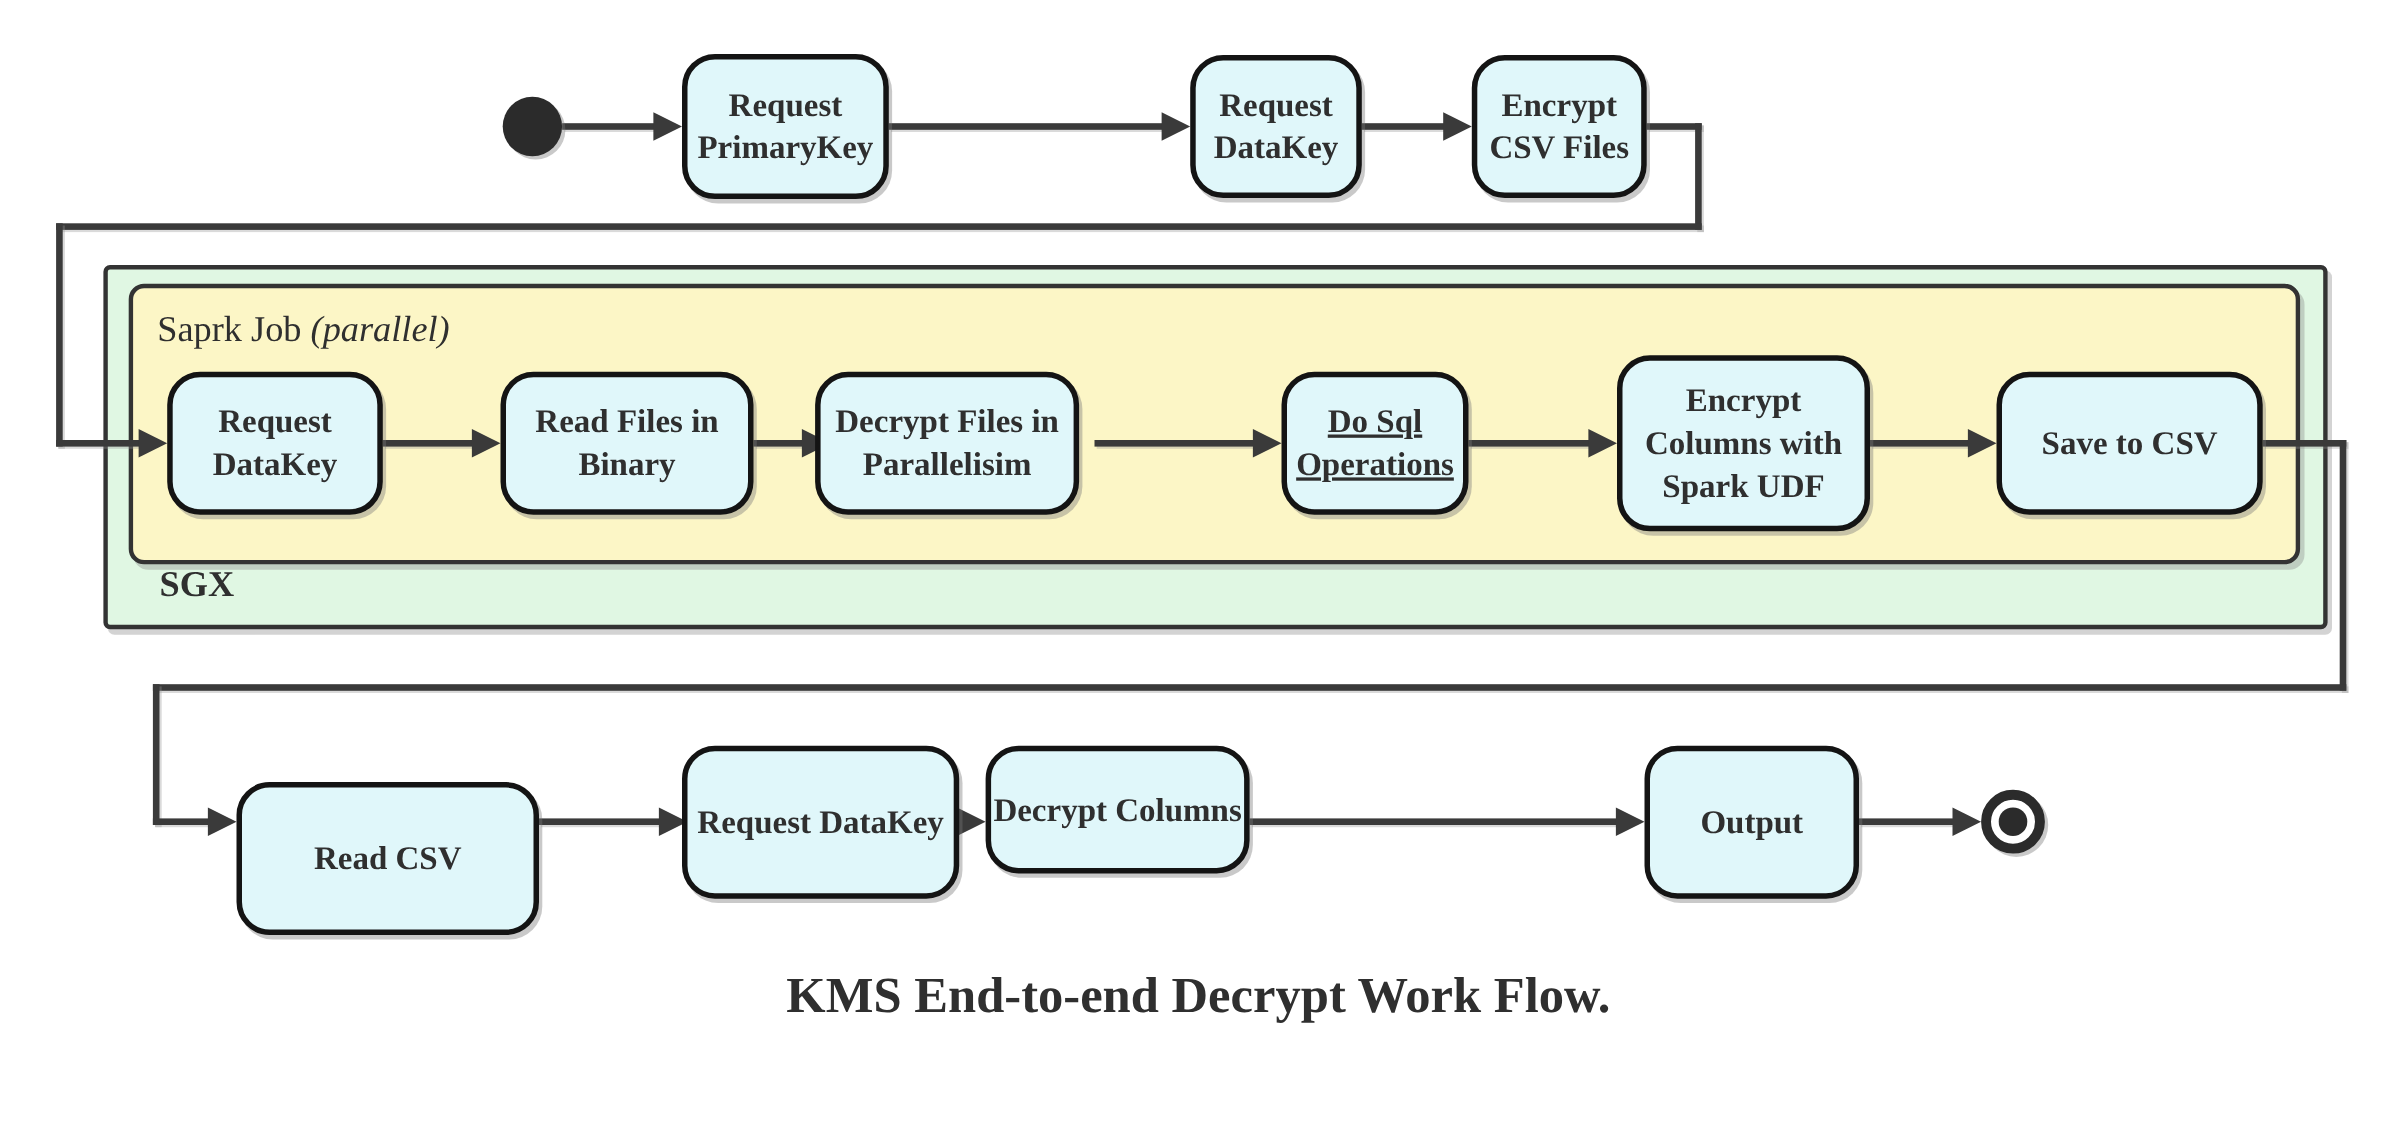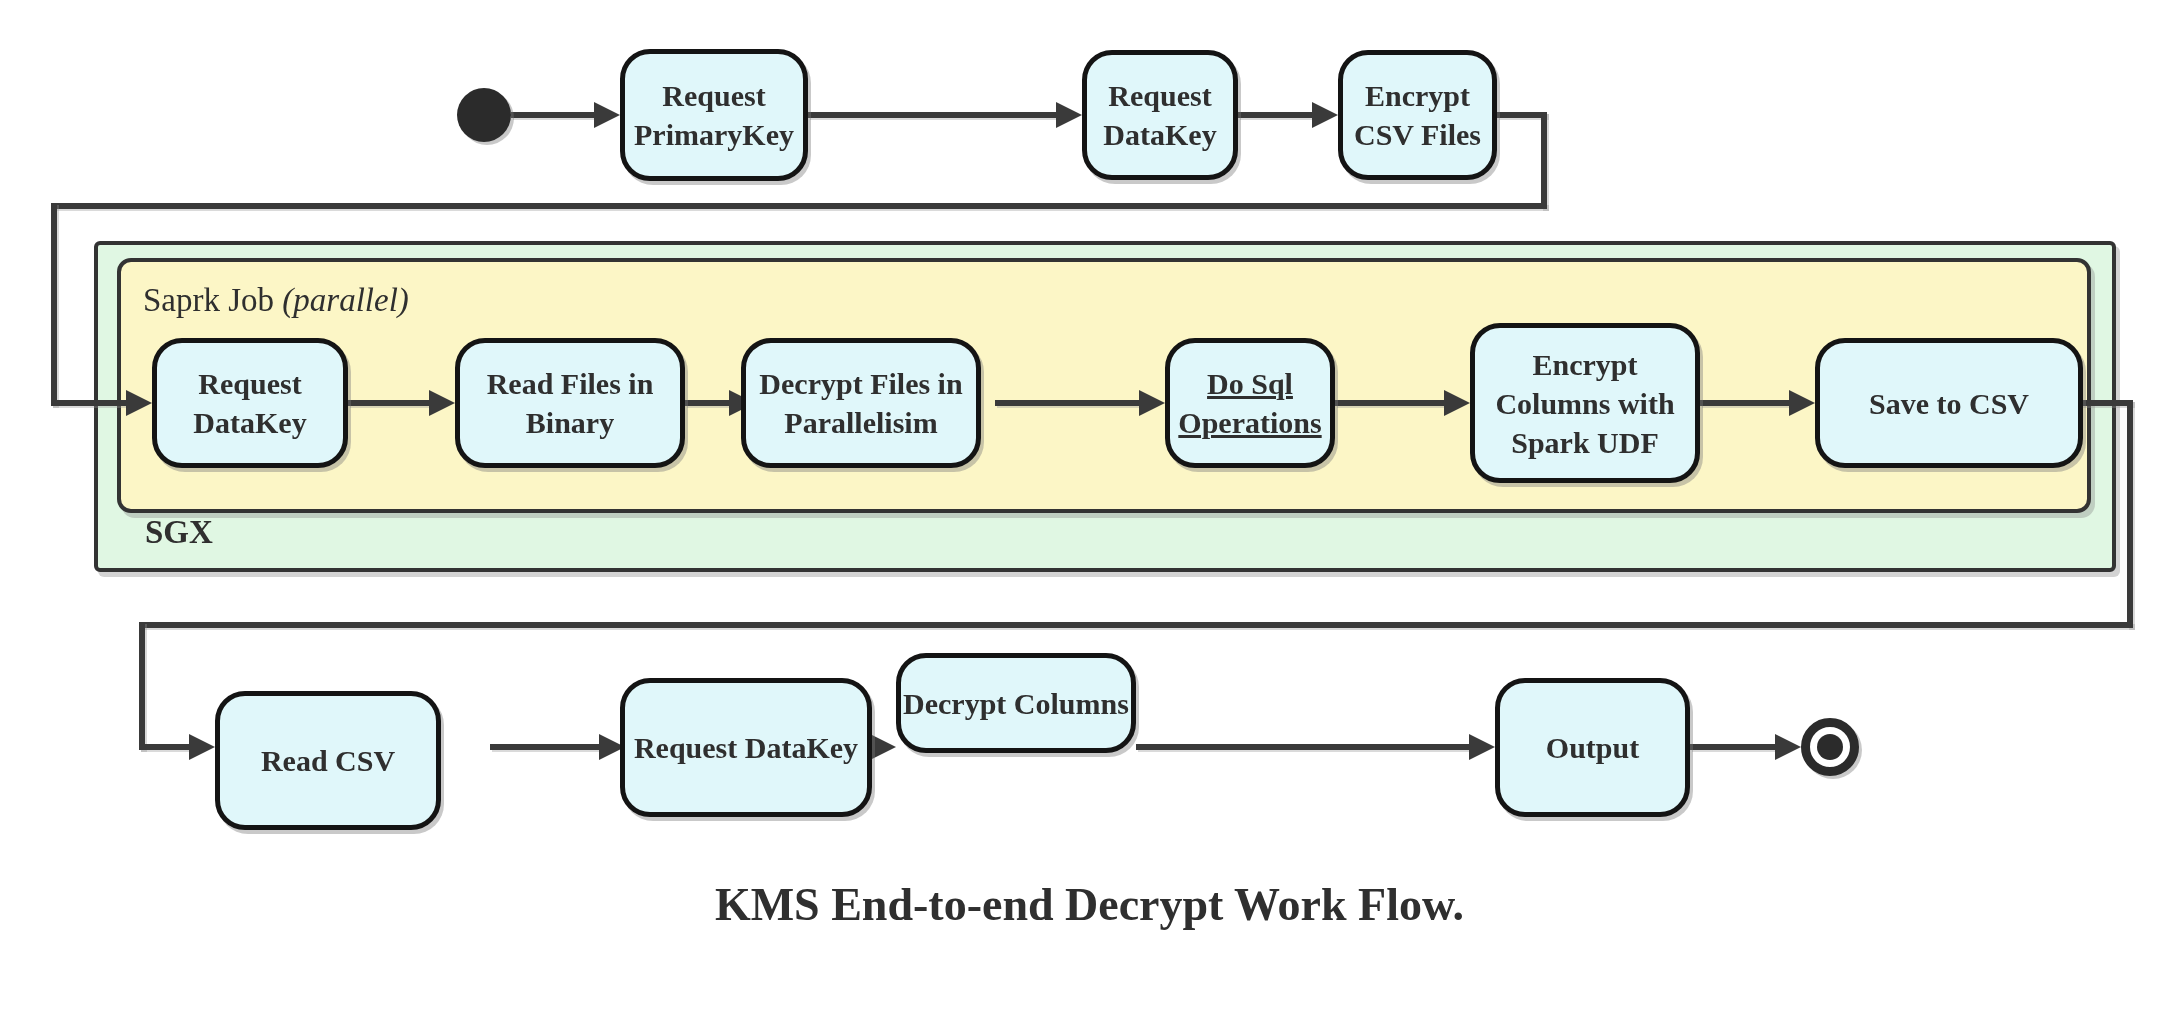--- a/index.html
+++ b/index.html
@@ -122,22 +122,22 @@
 DataKey</div>
   <div class="node" style="left:455px;top:338px;width:230px;height:130px;">Read Files in
 Binary</div>
   <div class="node" style="left:741px;top:338px;width:240px;height:130px;">Decrypt Files in
 Parallelisim</div>
   <div class="node" style="left:1165px;top:338px;width:170px;height:130px;text-decoration:underline;">Do Sql
 Operations</div>
   <div class="node" style="left:1470px;top:323px;width:230px;height:160px;">Encrypt
 Columns with
 Spark UDF</div>
-  <div class="node" style="left:1815px;top:338px;width:268px;height:130px;">Save to CSV</div>
+  <div class="node" style="left:1815px;top:338px;width:242px;height:130px;">Save to CSV</div>
 
-  <div class="node" style="left:215px;top:691px;width:226px;height:139px;">Read CSV</div>
+  <div class="node" style="left:215px;top:711px;width:275px;height:139px;">Read CSV</div>
   <div class="node" style="left:620px;top:678px;width:252px;height:139px;">Request DataKey</div>
-  <div class="node" style="left:896px;top:653px;width:240px;height:100px;">Decrypt Columns</div>
+  <div class="node" style="left:896px;top:678px;width:240px;height:116px;">Decrypt Columns</div>
   <div class="node" style="left:1495px;top:678px;width:195px;height:139px;">Output</div>
 
   <div class="caption">KMS End-to-end Decrypt Work Flow.</div>
 
 </div>
 
 </body></html>

